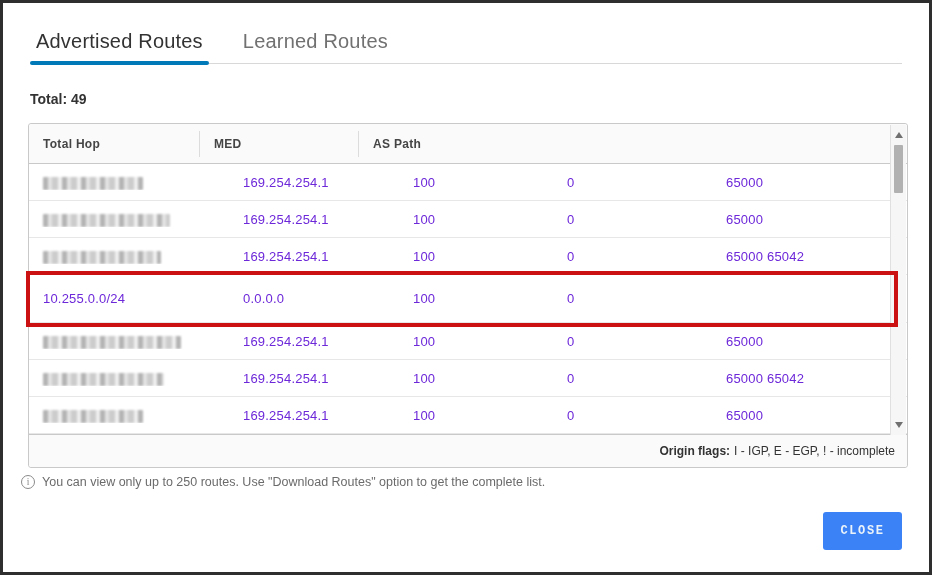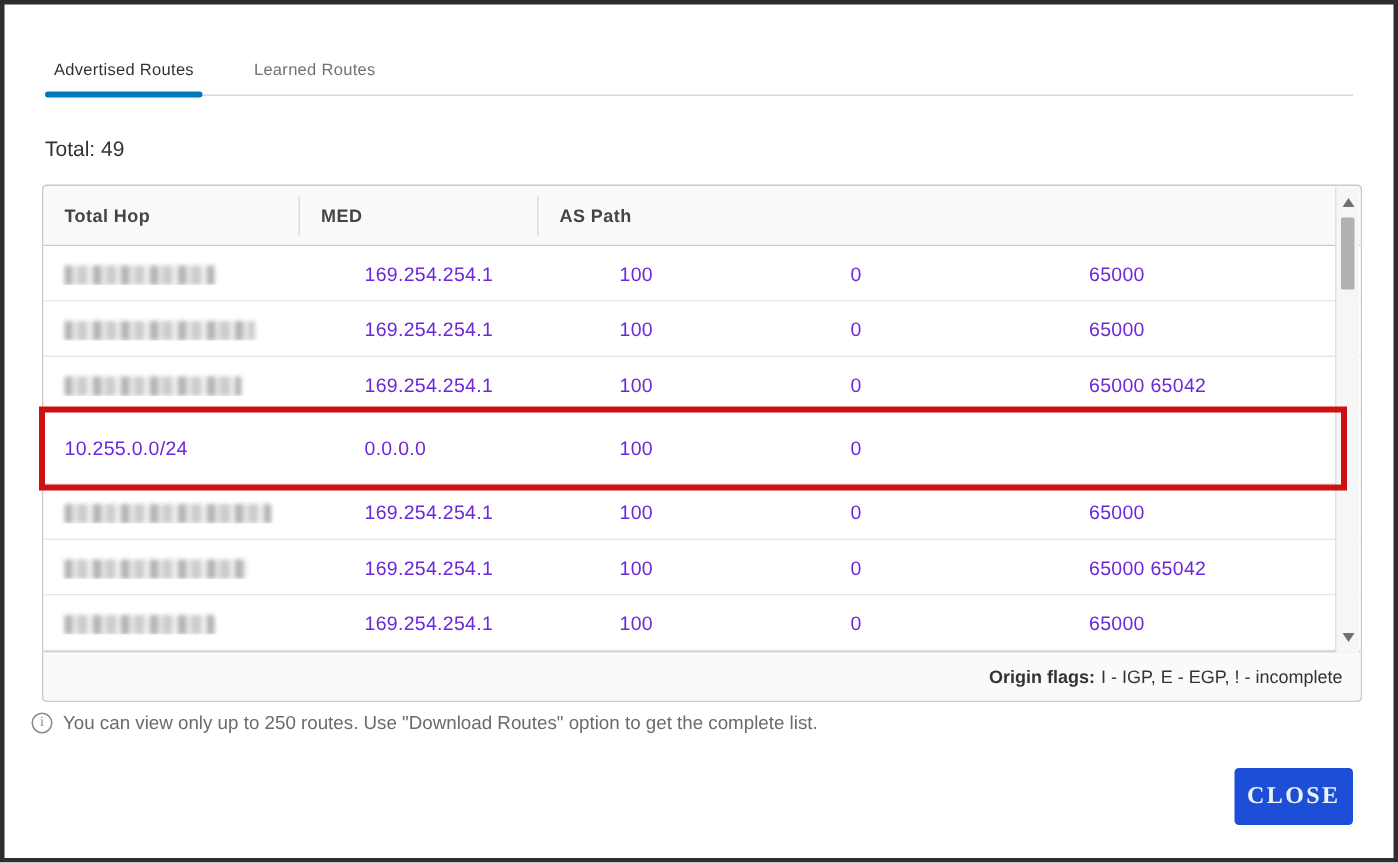--- a/index.html
+++ b/index.html
@@ -16,37 +16,37 @@
   }
 
   
   .tabbar {
     position: absolute; left: 27px; right: 27px; top: 28px;
     height: 33px;
     border-bottom: 1px solid #d8d8d8;
     display: flex; align-items: flex-end;
   }
   .tab {
-    font-size: 11px; color:#717171;
+    font-size: 20px; color:#717171;
     padding: 0 6px 10px 6px;
     margin-right: 28px;
     cursor: pointer;
     position: relative;
     letter-spacing: .2px;
   }
   .tab.active { color:#333; }
   .tab.active::after {
     content:""; position:absolute; left:0; right:0; bottom:-2px;
     height:4px; background:#0079b8; border-radius:2px;
   }
 
   
   .total {
     position:absolute; left:27px; top:88px;
-    font-size:14px; font-weight:normal; color:#333;
+    font-size:14px; font-weight:bold; color:#333;
   }
 
   
   .grid {
     position:absolute; left:25px; top:120px; width:880px;
     border:1px solid #c9c9c9; border-radius:3px;
     background:#fff;
   }
   .grid-header {
     display:flex; height:40px; background:#fafafa;
@@ -140,24 +140,24 @@
     width:14px;height:14px;border:1px solid #8a8a8a;border-radius:50%;
     display:inline-flex;align-items:center;justify-content:center;
     font-size:9.5px;color:#8a8a8a;font-style:normal;flex:none;
     font-family:"Liberation Serif", serif;
   }
 
   
   .close-btn {
     position:absolute; right:27px; top:509px;
     width:79px; height:38px;
-    background:#1d4ed8; color:#eaf3fa;
+    background:#3b82f6; color:#eaf3fa;
     border:none; border-radius:3px;
-    font-family:Liberation Serif, serif;
-    font-size:16px; font-weight:bold; letter-spacing:1.6px;
+    font-family:Liberation Mono, monospace;
+    font-size:12px; font-weight:bold; letter-spacing:1.6px;
     cursor:pointer;
   }
 </style>
 </head>
 <body>
 
 <div class="dialog">
 
   <div class="tabbar">
     <div class="tab active">Advertised Routes</div>

